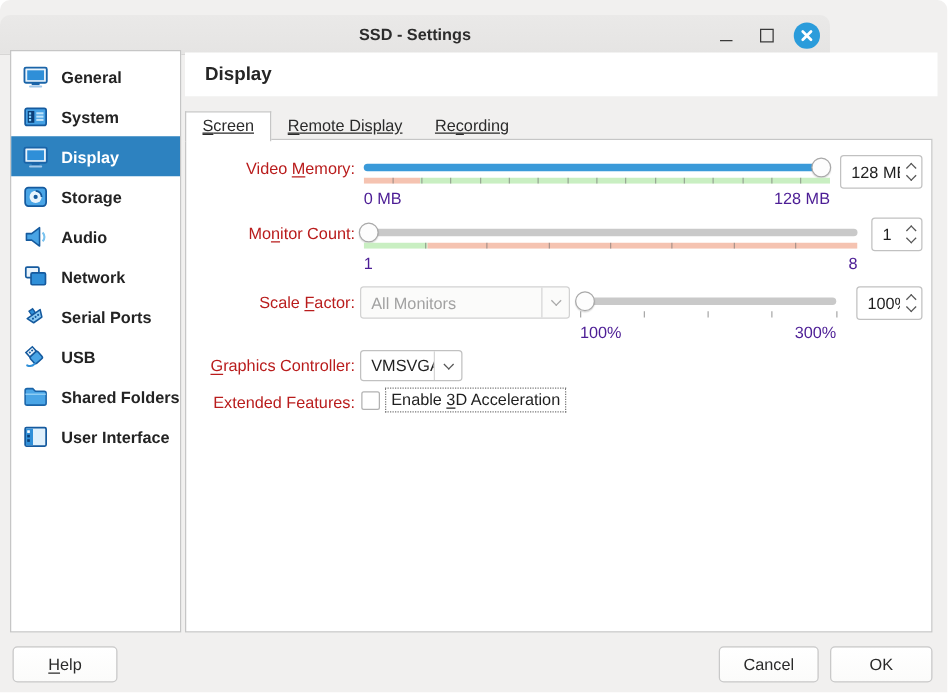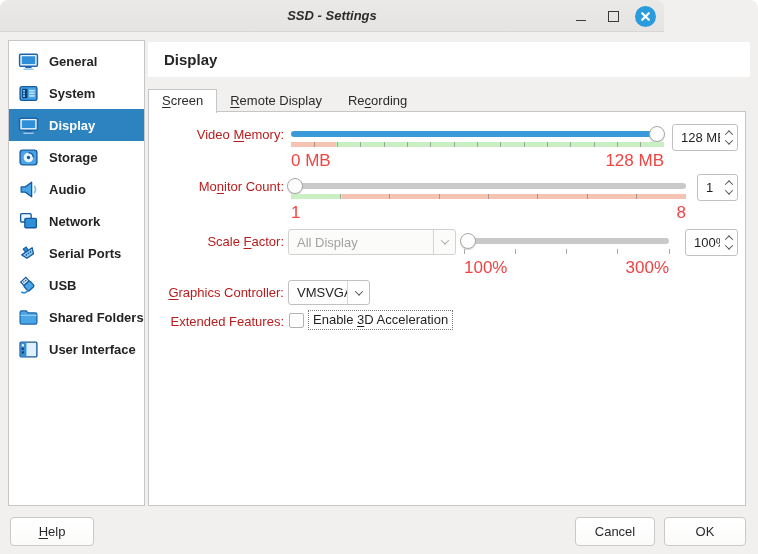--- a/index.html
+++ b/index.html
@@ -1,22 +1,22 @@
 <!DOCTYPE html>
 <html><head>
 <meta charset="utf-8">
 <style>
   * { box-sizing: border-box; margin: 0; padding: 0; }
   html,body { width: 758px; height: 554px; background:#fff; }
   body { font-family: "Liberation Sans", sans-serif; font-size: 13px; color:#222; overflow:hidden; }
   .window { position:relative; width:758px; height:554px; background:#f1f0ef; border-radius:8px 8px 0 0; overflow:hidden; }
 
   
-  .titlebar { position:absolute; left:0; top:0; width:664px; height:32px;
-    background:linear-gradient(#eae9e8,#e5e4e3); border-bottom:1px solid #d7d6d5; border-radius:8px 8px 0 0;font-style:italic; }
+  .titlebar { position:absolute; left:0; top:12px; width:664px; height:32px;
+    background:linear-gradient(#eae9e8,#e5e4e3); border-bottom:1px solid #d7d6d5; border-radius:8px 8px 0 0; }
   .titlebar .title { position:absolute; left:0; right:0; top:0; height:32px; line-height:32px;
     text-align:center; font-weight:bold; font-size:13px; color:#2c2c2c; }
   .win-controls { position:absolute; right:8px; top:0; height:32px; display:flex; align-items:center; gap:10px; }
   .winbtn { width:22px; height:22px; border:none; background:transparent; display:flex; align-items:center; justify-content:center; cursor:default; }
   .min-glyph { width:10px; height:0; border-top:1.6px solid #3a3a3a; margin-top:8px; display:block; }
   .max-glyph { width:11px; height:11px; border:1.6px solid #3a3a3a; display:block; }
   .close-circle { width:21px; height:21px; border-radius:50%; background:#2b9cdb; display:flex; align-items:center; justify-content:center; }
 
   
   .sidebar { position:absolute; left:8px; top:40px; width:137px; height:466px;
@@ -24,41 +24,41 @@
   .side-item { display:flex; align-items:center; height:32px; padding-left:8px; gap:10px; color:#232323; }
   .side-item.selected { background:#2d82c0; color:#fff; }
   .sicon { width:22px; height:22px; display:flex; align-items:center; justify-content:center; flex:0 0 22px; }
   .sicon svg { width:21px; height:21px; }
   .slabel { white-space:nowrap;font-weight:bold; }
 
   
   .headerband { position:absolute; left:148px; top:42px; width:602px; height:35px; background:#fff; display:flex; align-items:center; padding-left:16px; }
   .headerband h1 { font-size:15px; font-weight:bold; color:#262626; }
   .tabbar { position:absolute; left:148px; top:89px; height:23px; display:flex; z-index:2; }
-  .tab { padding:0 13px; height:23px; line-height:22px; color:#2a2a2a; }
+  .tab { padding:0 13px; height:23px; line-height:22px; color:#2a2a2a;text-decoration:underline; }
   .tab.selected { background:#fff; border:1px solid #c6c6c6; border-bottom:none; height:24px; }
   .tab.plain { margin-top:1px; }
   .pane { position:absolute; left:148px; top:111px; width:598px; height:395px; background:#fff; border:1px solid #c6c6c6; z-index:1; }
 
   
   .pane .abs { position:absolute; }
   .row-label { width:135px; text-align:right; white-space:nowrap; color:#b91c1c; }
   .mn { text-decoration:underline; text-underline-offset:2px; }
 
   .slider-track { height:6px; border-radius:3px; background:#c9c9c9; }
   .slider-track.filled { background:#3a9ad9; }
   .slider-handle { width:16px; height:16px; border-radius:50%; background:#fdfdfd; border:1px solid #a9a9a9; box-shadow:0 1px 1px rgba(0,0,0,.15); }
 
   .subscale { height:5px; position:absolute; overflow:hidden; }
   .subscale .zone { position:absolute; top:0; height:5px; }
   .subscale .tickline { position:absolute; top:0; width:1px; height:5px; background:rgba(110,110,110,.55); }
   .ticksrow { position:absolute; height:5px; }
   .ticksrow .tickline { position:absolute; top:0; width:1px; height:5px; background:#a9a9a9; }
 
-  .range-lbl { font-size:17px; color:#ef4444; white-space:nowrap; }
+  .range-lbl { font-size:13px; color:#4c1d95; white-space:nowrap; }
 
   .spinbox { background:#fff; border:1px solid #c1c1c1; border-radius:3px; display:flex; align-items:center; overflow:hidden; }
   .spin-val { flex:1; padding-left:8px; white-space:nowrap; overflow:hidden; color:#1f1f1f; }
   .spin-btns { width:17px; display:flex; flex-direction:column; align-items:center; justify-content:center; gap:3px; align-self:stretch; }
   .chev { width:6px; height:6px; border-right:1.4px solid #555; border-bottom:1.4px solid #555; display:block; }
   .chev.up { transform:rotate(-135deg) translate(-1px,-1px); }
   .chev.down { transform:rotate(45deg) translate(-1px,-1px); }
 
   .dropdown { background:#fff; border:1px solid #c1c1c1; border-radius:3px; display:flex; align-items:center; }
   .dd-text { flex:1; padding-left:8px; white-space:nowrap; overflow:hidden; color:#1f1f1f; }
@@ -280,21 +280,21 @@
     <div class="abs spinbox" style="left:548px; top:62px; width:41px; height:27px;">
       <span class="spin-val">1</span>
       <span class="spin-btns">
         <span class="chev up"></span>
         <span class="chev down"></span>
       </span>
     </div>
 
     <div class="abs row-label" style="left:0; top:122px;padding-left:34px;">Scale <span class="mn">F</span>actor:</div>
     <div class="abs dropdown disabled" style="left:139px; top:117px; width:168px; height:26px;">
-      <span class="dd-text">All Display</span>
+      <span class="dd-text">All Monitors</span>
       <span class="dd-arrow">
           <span class="chev down"></span>
         </span>
     </div>
     <div class="abs slider-track" style="left:315px; top:126px; width:205px;"></div>
     <div class="abs slider-handle" style="left:311px; top:121px;"></div>
     <div class="abs ticksrow" style="left:315px; top:137px; width:205px;">
         <span class="tickline" style="left: calc(0% - 0.5px);"></span>
         <span class="tickline" style="left: calc(25% - 0.5px);"></span>
         <span class="tickline" style="left: calc(50% - 0.5px);"></span>

